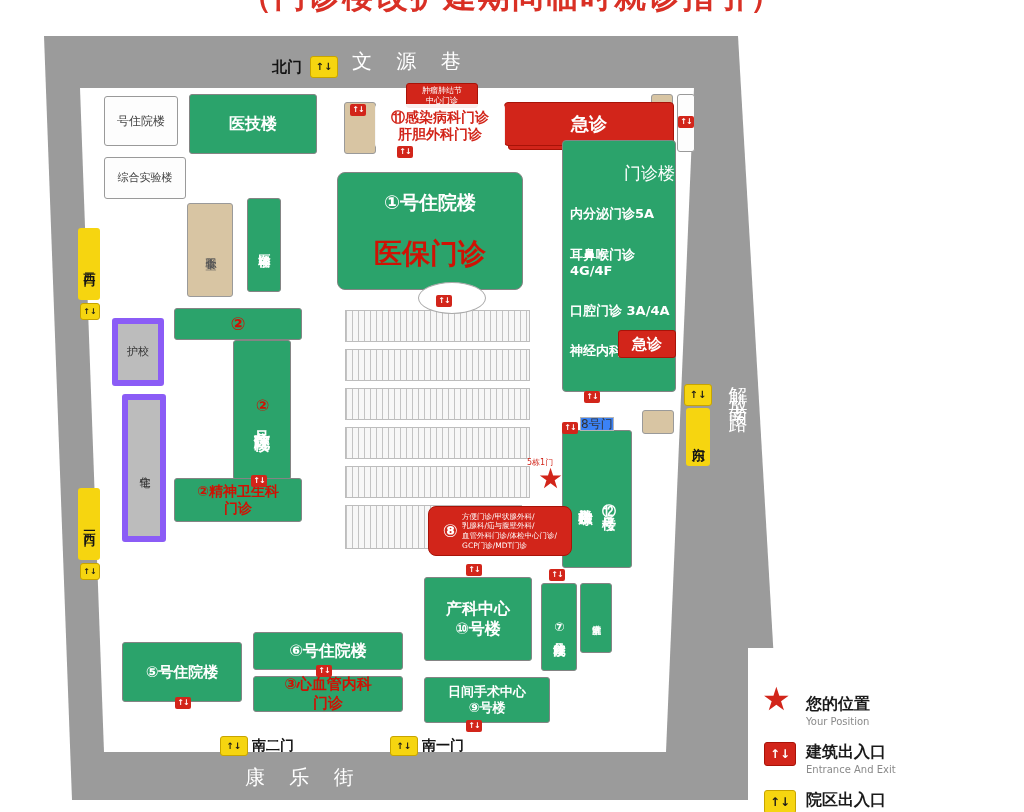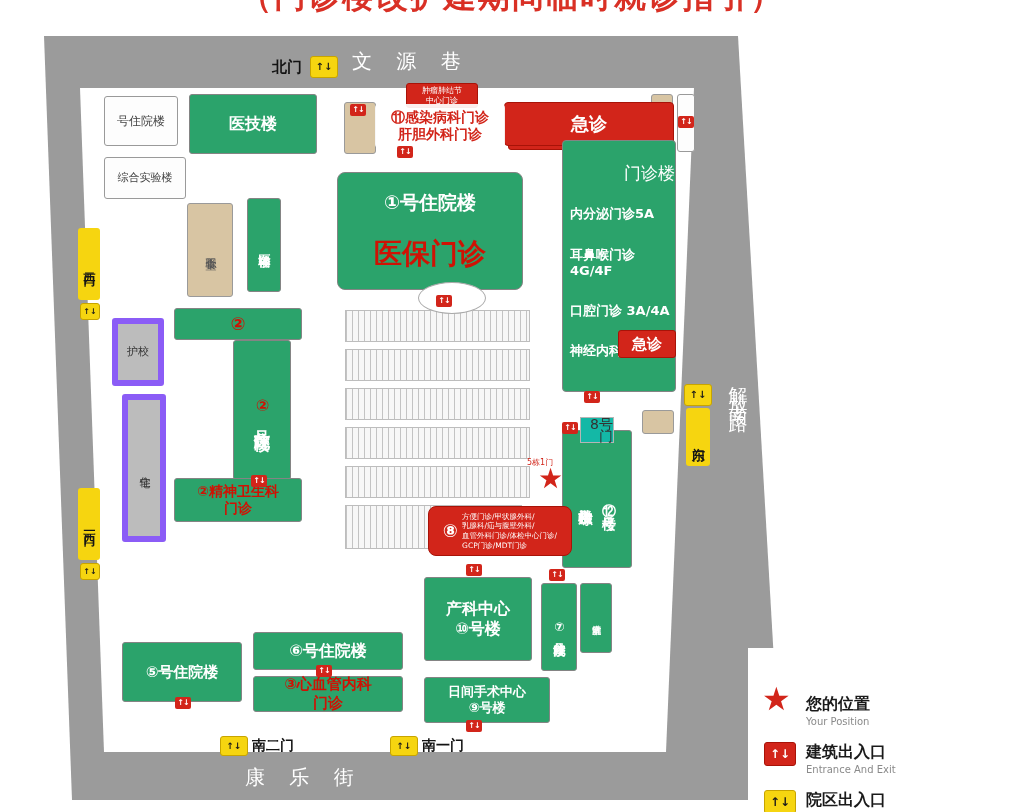--- a/index.html
+++ b/index.html
@@ -21,22 +21,22 @@
   .parking{position:absolute;background-color:#f7f7f7;
            background-image:repeating-linear-gradient(90deg,#c3c3c3 0,#c3c3c3 1px,transparent 1px,transparent 6px);
            border:1px solid #bdbdbd;}
   .ent{position:absolute;width:16px;height:12px;background:#d2251a;border-radius:2px;color:#fff;
        font-size:8px;line-height:12px;text-align:center;letter-spacing:-1px;font-weight:bold;z-index:6;}
   .gic{position:absolute;background:#f6d510;border:1px solid #c7a400;border-radius:3px;color:#1a1a1a;
        text-align:center;font-weight:bold;z-index:6;}
   .gbadge{position:absolute;background:#f6d510;border-radius:3px;color:#151515;font-weight:bold;
           display:flex;align-items:center;justify-content:center;z-index:6;}
   .gtext{position:absolute;color:#131313;font-weight:bold;z-index:6;}
-  .smalllabel{position:absolute;background:#14b8a6;border:1px solid #b5b5b5;color:#333;font-size:14px;
-              line-height:12px;text-align:right;z-index:6;}
+  .smalllabel{position:absolute;background:#3b82f6;border:1px solid #b5b5b5;color:#333;font-size:12px;
+              line-height:12px;text-align:left;z-index:6;}
   .star{position:absolute;color:#d2251a;z-index:7;}
   .legend-panel{position:absolute;left:748px;top:648px;width:276px;height:164px;background:#fff;z-index:8;}
   .leg-label{position:absolute;font-size:16px;font-weight:bold;color:#1a1a1a;}
   .leg-sub{position:absolute;font-size:10px;color:#8a8a8a;}
   .drive{position:absolute;background:#fff;border:1px solid #aaa;border-radius:50%;}
 </style>
 </head>
 <body>
 
 <div class="canvas">

